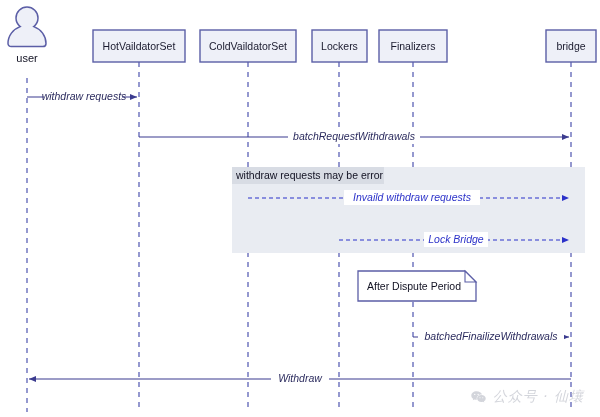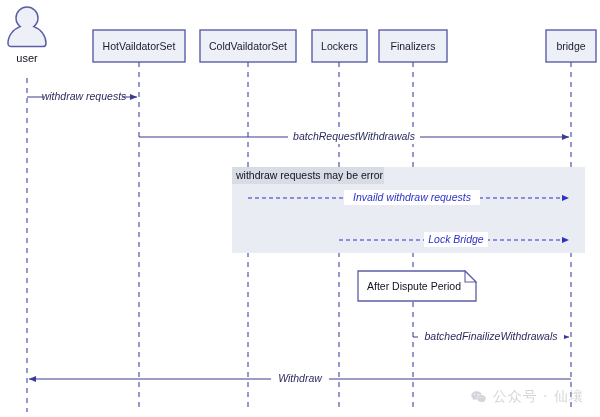--- a/index.html
+++ b/index.html
@@ -117,20 +117,21 @@
   }
   #watermark {
     position: absolute;
     right: 16px;
     bottom: 11px;
     display: flex;
     align-items: center;
     gap: 6px;
     opacity: 0.62;
     pointer-events: none;
+    font-style: italic;
   }
   #watermark .wm-text {
     font-family: "DejaVu Sans", sans-serif;
     font-size: 14px;
     color: #b9bcc6;
     letter-spacing: 1px;
     white-space: nowrap;
   }
   #watermark .wm-icon {
     width: 17px;

